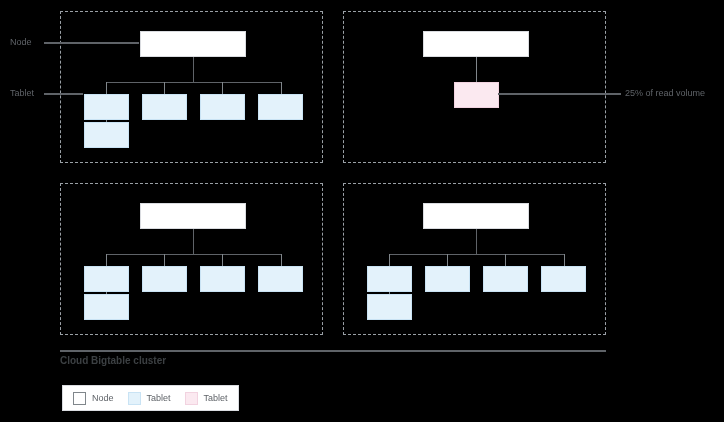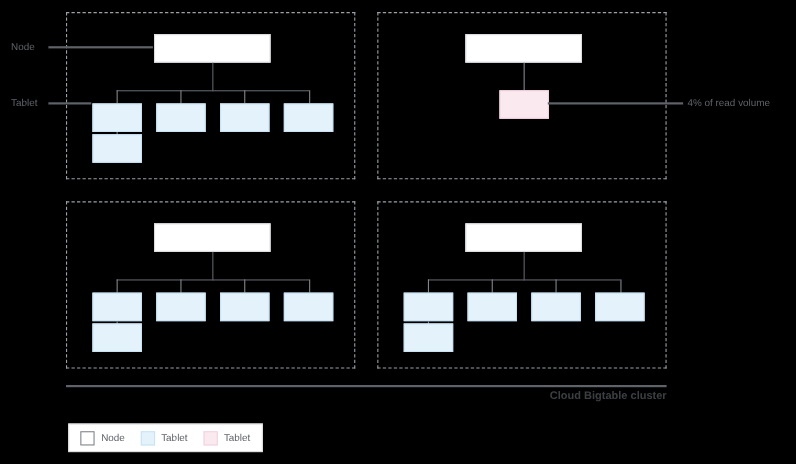--- a/index.html
+++ b/index.html
@@ -83,21 +83,21 @@
     top: 350px;
     width: 546px;
     height: 2px;
     background: #5f6368;
   }
   #cluster-caption {
     position: absolute;
     left: 60px;
     top: 355px;
     width: 546px;
-    text-align: right;
+    text-align: left;
     font-size: 10px;
     font-weight: bold;
     color: #3c4043;
     white-space: nowrap;
   }
 
   
   #legend {
     position: absolute;
     left: 62px;
@@ -197,21 +197,21 @@
     <div class="tablet-box" style="left:23px; top:110px; width:45px; height:26px;"></div>
   </div>
 
   <div class="anno-label" style="left:10px; top:36px;">Node</div>
   <div class="leader" style="left:44px; top:42px; width:95px;"></div>
 
   <div class="anno-label" style="left:10px; top:87px;">Tablet</div>
   <div class="leader" style="left:44px; top:93px; width:39px;"></div>
 
   <div class="leader" style="left:498px; top:93px; width:123px;"></div>
-  <div class="anno-label" style="left:625px; top:87px;">4% of read volume</div>
+  <div class="anno-label" style="left:625px; top:87px;">25% of read volume</div>
 
   <div id="cluster-rule"></div>
   <div id="cluster-caption">Cloud Bigtable cluster</div>
 
   <div id="legend">
     <div class="legend-item">
       <span class="legend-swatch" style="background:#ffffff; border:1px solid #80868b;"></span>
       <span class="legend-text">Node</span>
     </div>
     <div class="legend-item">

